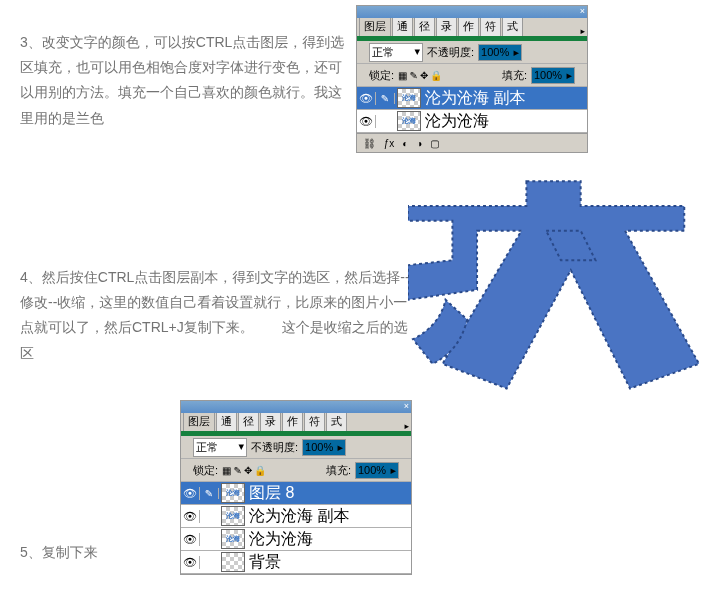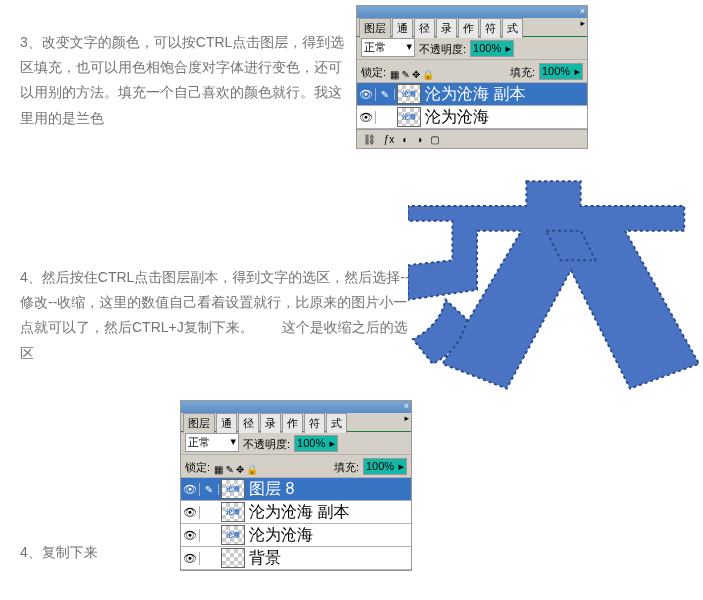--- a/index.html
+++ b/index.html
@@ -5,45 +5,45 @@
 body{margin:0;padding:0;font-family:"Microsoft YaHei",SimSun,sans-serif;font-size:14px;background:#fff;width:703px;height:600px;position:relative;overflow:hidden}
 .red-text{color:#737373;line-height:1.8;position:absolute}
 .step3{left:20px;top:30px;width:330px}
 .step4{left:20px;top:265px;width:400px}
 .step5{left:20px;top:540px}
 .panel{position:absolute;background:#d4d0c8;border:1px solid #999;font-size:11px;font-family:SimSun,sans-serif}
 .panel1{left:356px;top:5px;width:230px}
 .panel2{left:180px;top:400px;width:230px}
 .titlebar{background:linear-gradient(to bottom,#7ba7d1,#5a8ec9);height:12px;position:relative}
 .titlebar .x{position:absolute;right:2px;top:0;color:#fff;font-size:9px;cursor:pointer}
-.tabs{display:flex;background:#d4d0c8;border-bottom:1px solid #15803d;height:18px;align-items:flex-start;padding-left:2px}
+.tabs{display:flex;background:#d4d0c8;border-bottom:5px solid #15803d;height:18px;align-items:flex-end;padding-left:2px}
 .tab{padding:2px 4px;font-size:11px;background:#e8e8e8;border:1px solid #999;border-bottom:none;margin-right:1px}
 .tab.active{background:#d4d0c8}
 .tabs .arrow{margin-left:auto;margin-right:2px;font-size:9px}
-.row{display:flex;align-items:flex-end;padding:2px 4px;border-bottom:1px solid #b0b0b0;height:18px;gap:4px}
+.row{display:flex;align-items:center;padding:2px 12px;border-bottom:1px solid #b0b0b0;height:18px;gap:4px}
 .select{background:#fff;border:1px solid #999;padding:1px 2px;font-size:11px;width:48px;display:inline-flex;justify-content:space-between}
-.pct{background:#14b8a6;border:1px solid #999;padding:1px 2px;font-size:11px;width:38px;display:inline-flex;justify-content:space-between}
+.pct{background:#0369a1;border:1px solid #999;padding:1px 2px;font-size:11px;width:38px;display:inline-flex;justify-content:space-between}
 .lockicons{display:flex;gap:2px;font-size:10px}
 .layer-row{display:flex;align-items:center;border-bottom:1px solid #b0b0b0;height:22px;background:#fff}
 .layer-row.sel{background:#3874c4;color:#fff}
 .eye{width:18px;border-right:1px solid #b0b0b0;text-align:center;font-size:11px}
 .brush{width:18px;border-right:1px solid #b0b0b0;text-align:center;font-size:10px}
 .thumb{width:22px;height:18px;margin:0 2px;border:1px solid #666;background:repeating-conic-gradient(#ccc 0 25%,#fff 0 50%) 0 0/8px 8px;display:flex;align-items:center;justify-content:center;font-size:7px;color:#3874c4;font-weight:bold}
 .lname{font-size:16px;padding-left:2px}
 .layer-row.sel .lname{color:#fff}
 .bottombar{display:flex;background:#d4d0c8;border-top:1px solid #999;height:16px;gap:8px;padding:1px 6px;font-size:10px;align-items:center}
 .bigchar{position:absolute;left:408px;top:170px;width:296px;height:220px;overflow:hidden}
 .bigchar svg{width:100%;height:100%}
 </style>
 </head>
 <body>
 
 <div class="red-text step3">3、改变文字的颜色，可以按CTRL点击图层，得到选区填充，也可以用色相饱合度对字体进行变色，还可以用别的方法。填充一个自己喜欢的颜色就行。我这里用的是兰色</div>
 <div class="red-text step4">4、然后按住CTRL点击图层副本，得到文字的选区，然后选择--修改--收缩，这里的数值自己看着设置就行，比原来的图片小一点就可以了，然后CTRL+J复制下来。　　这个是收缩之后的选区</div>
-<div class="red-text step5">4、复制下来</div>
+<div class="red-text step5">5、复制下来</div>
 
 <div class="panel panel1">
   <div class="titlebar">
       <span class="x">×</span>
     </div>
   <div class="tabs">
     <span class="tab active">图层</span>
     <span class="tab">通</span>
     <span class="tab">径</span>
     <span class="tab">录</span>

